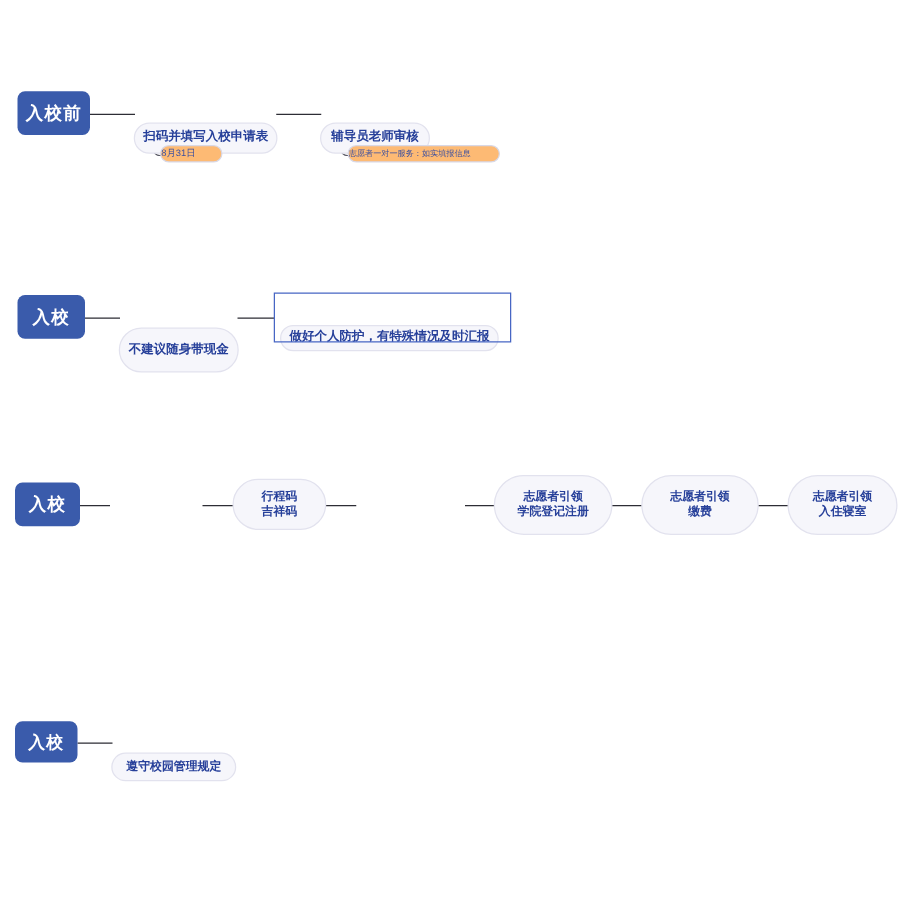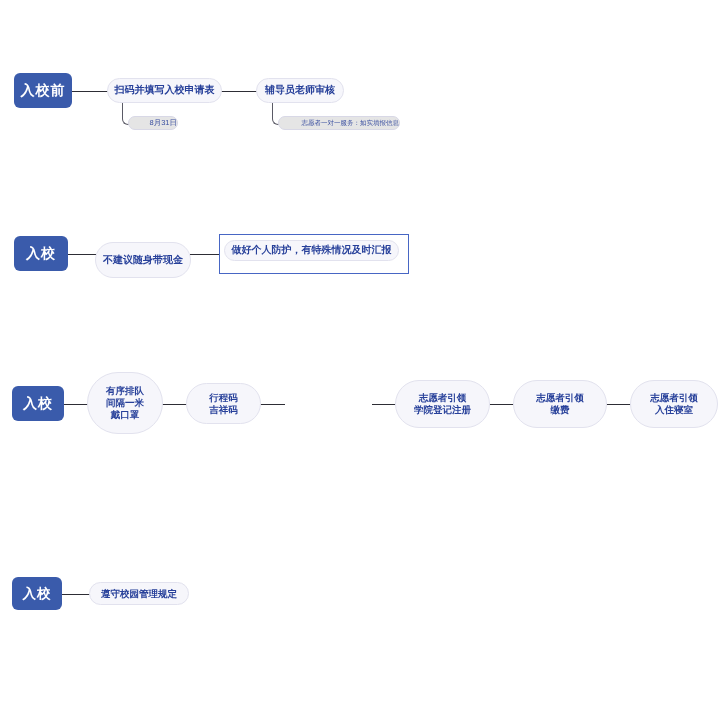--- a/index.html
+++ b/index.html
@@ -63,35 +63,36 @@
     align-items: center;
     justify-content: center;
     text-align: center;
     box-sizing: border-box;
     font-weight: bold;
     line-height: 1.25;
     white-space: pre-line;
   }
   .pill.oneline {
     border-radius: 999px;
+    margin-top: 20px;
   }
   .pill.multiline {
     border-radius: 40px;
   }
 
   
   .sublabel {
     position: absolute;
-    background: #e5e5e5;
+    background: #fdba74;
     border: 1px solid #d8d8e6;
     border-radius: 999px;
     color: #3a4fa0;
     display: flex;
     align-items: center;
-    justify-content: flex-end;
+    justify-content: flex-start;
     box-sizing: border-box;
     text-align: center;
     white-space: nowrap;
   }
 
   
   .selection-box {
     position: absolute;
     border: 1px solid #4766c4;
     box-sizing: border-box;
@@ -151,25 +152,20 @@
   <div class="conn" style="left:162px; top:395.5px; width:25px;"></div>
   <div class="conn" style="left:260px; top:395.5px; width:25px;"></div>
   <div class="conn" style="left:372px; top:395.5px; width:24px;"></div>
   <div class="conn" style="left:489px; top:395.5px; width:25px;"></div>
   <div class="conn" style="left:606px; top:395.5px; width:25px;"></div>
 
   <div class="root-node" style="left:12px; top:378px; width:52px; height:35px; font-size:14px;">
     <span>入校</span>
   </div>
 
-  <div class="pill multiline" style="left:87px; top:364px; width:76px; height:62px; font-size:9.5px;">
-    <span>有序排队
-间隔一米
-戴口罩</span>
-  </div>
 
   <div class="pill multiline" style="left:186px; top:375px; width:75px; height:41px; font-size:9.5px;">
     <span>行程码
 吉祥码</span>
   </div>
 
 
   <div class="pill multiline" style="left:395px; top:372px; width:95px; height:48px; font-size:9.5px;">
     <span>志愿者引领
 学院登记注册</span>

